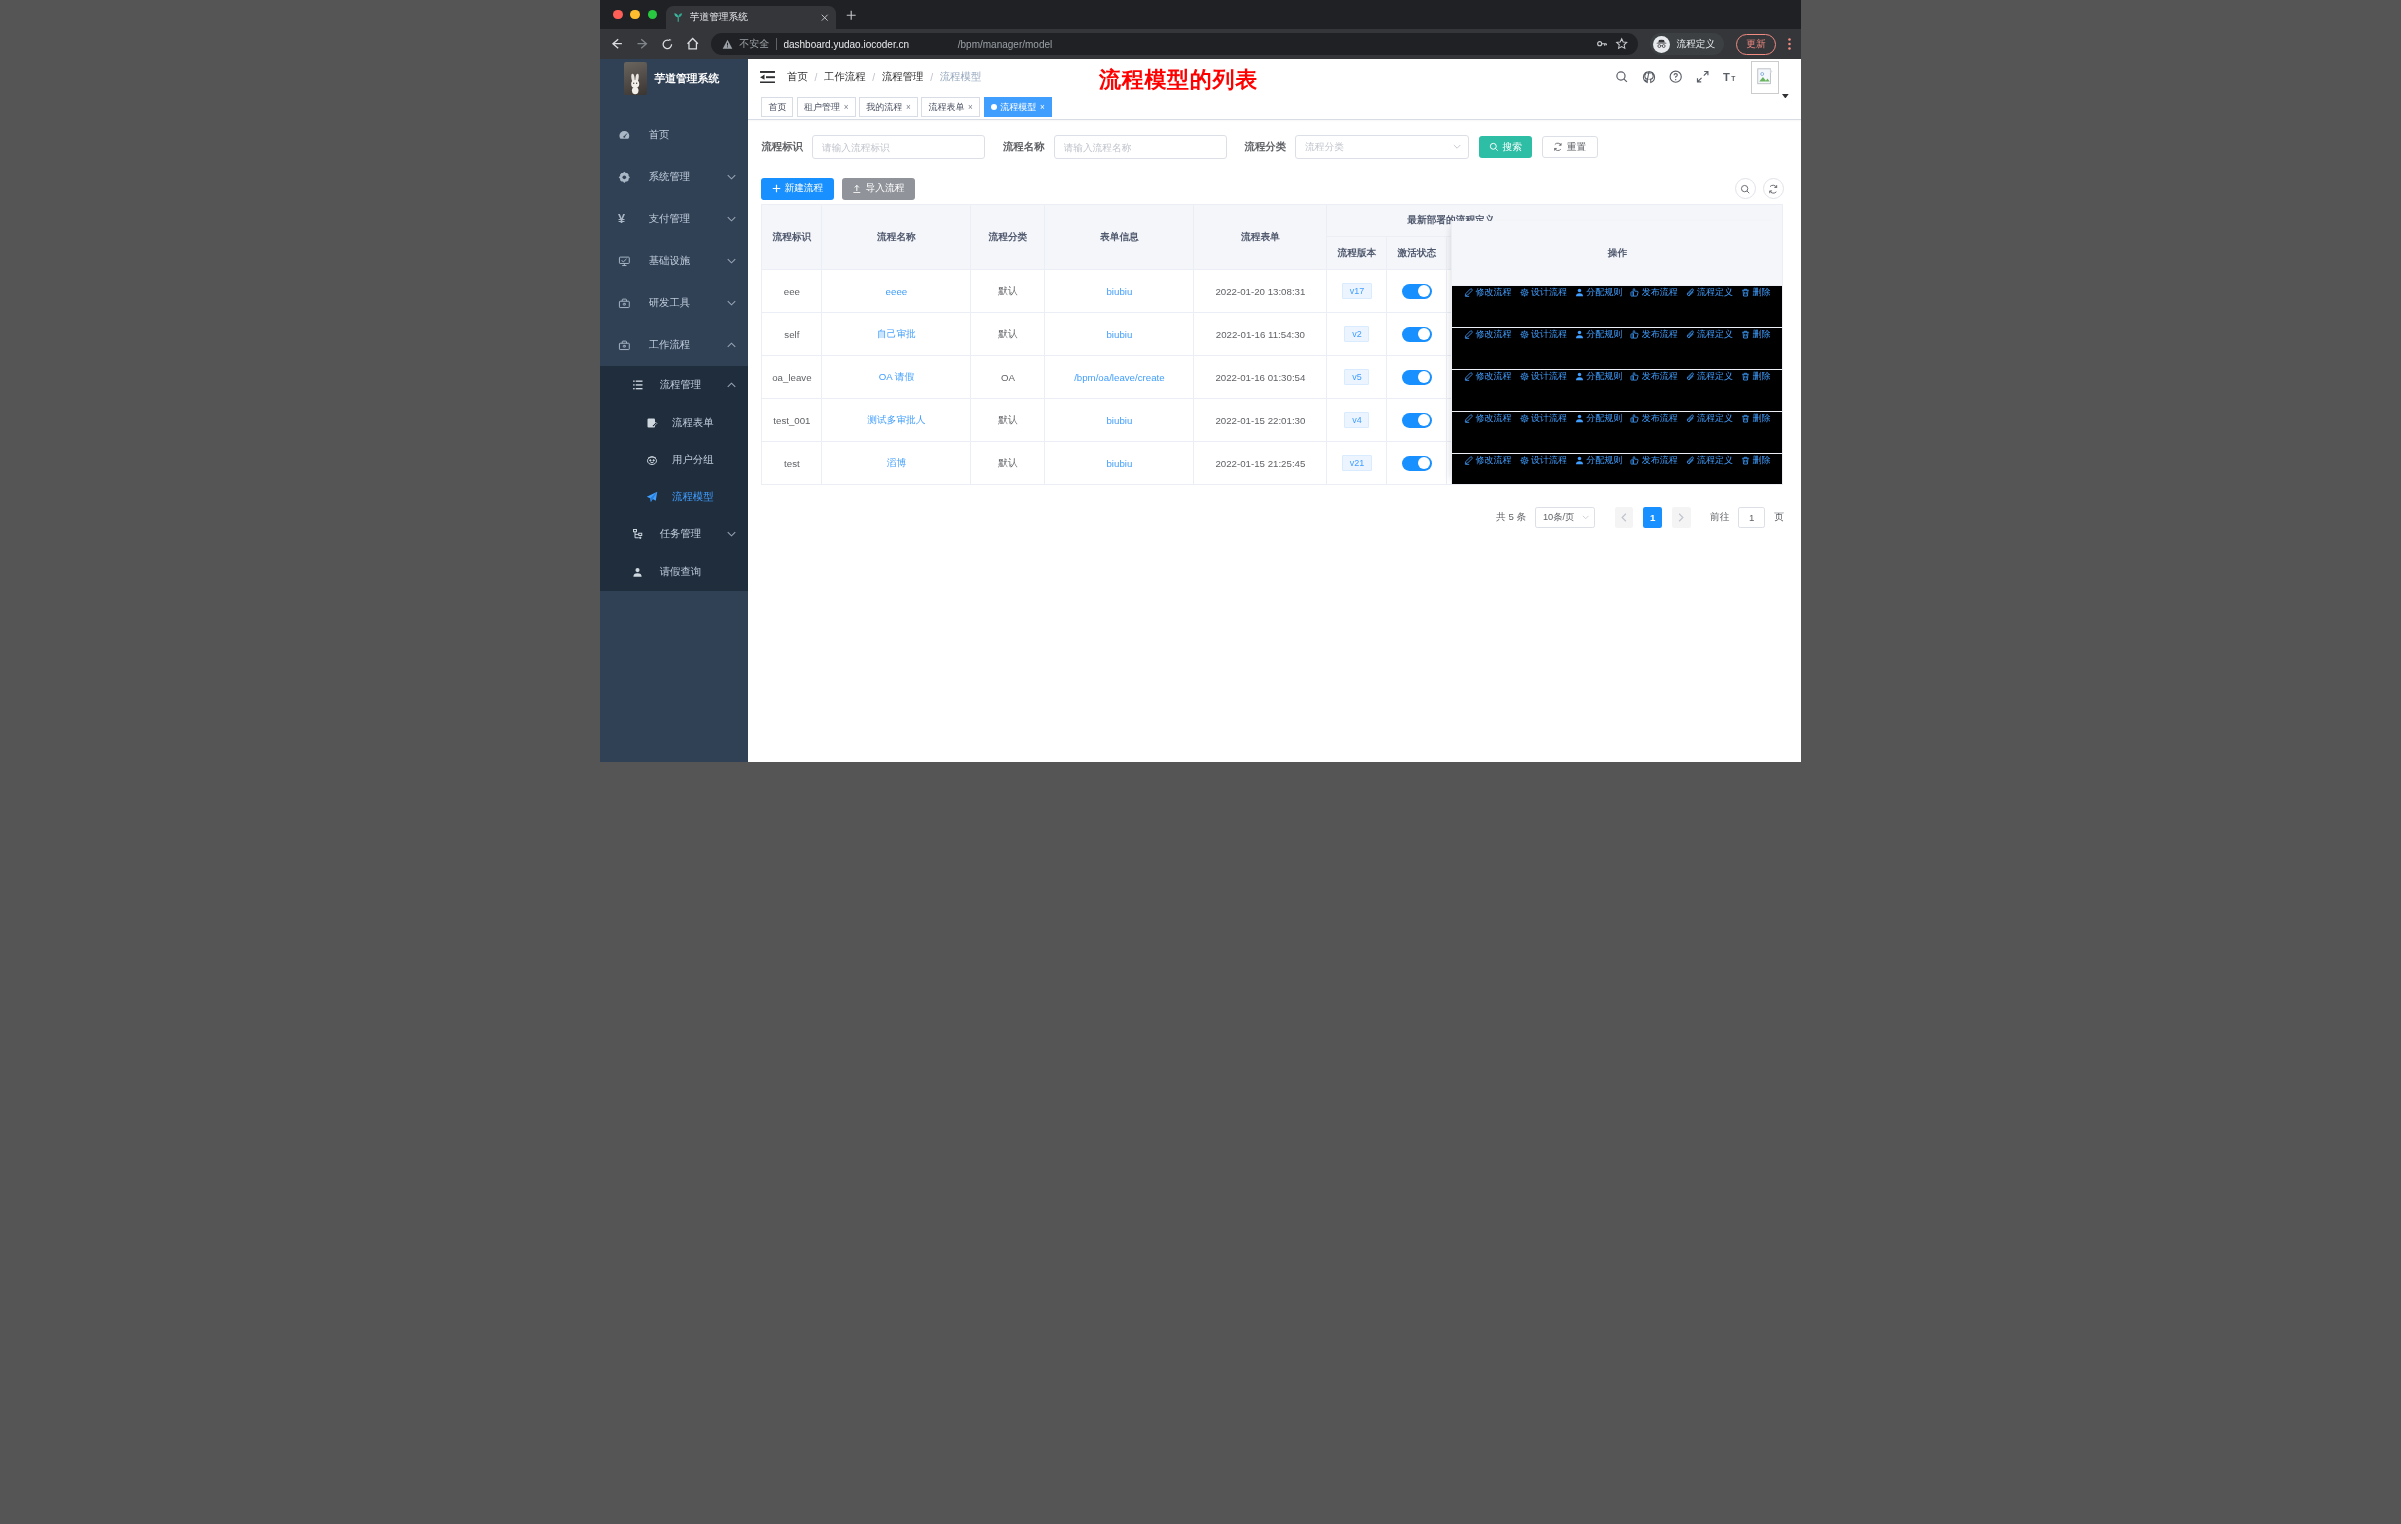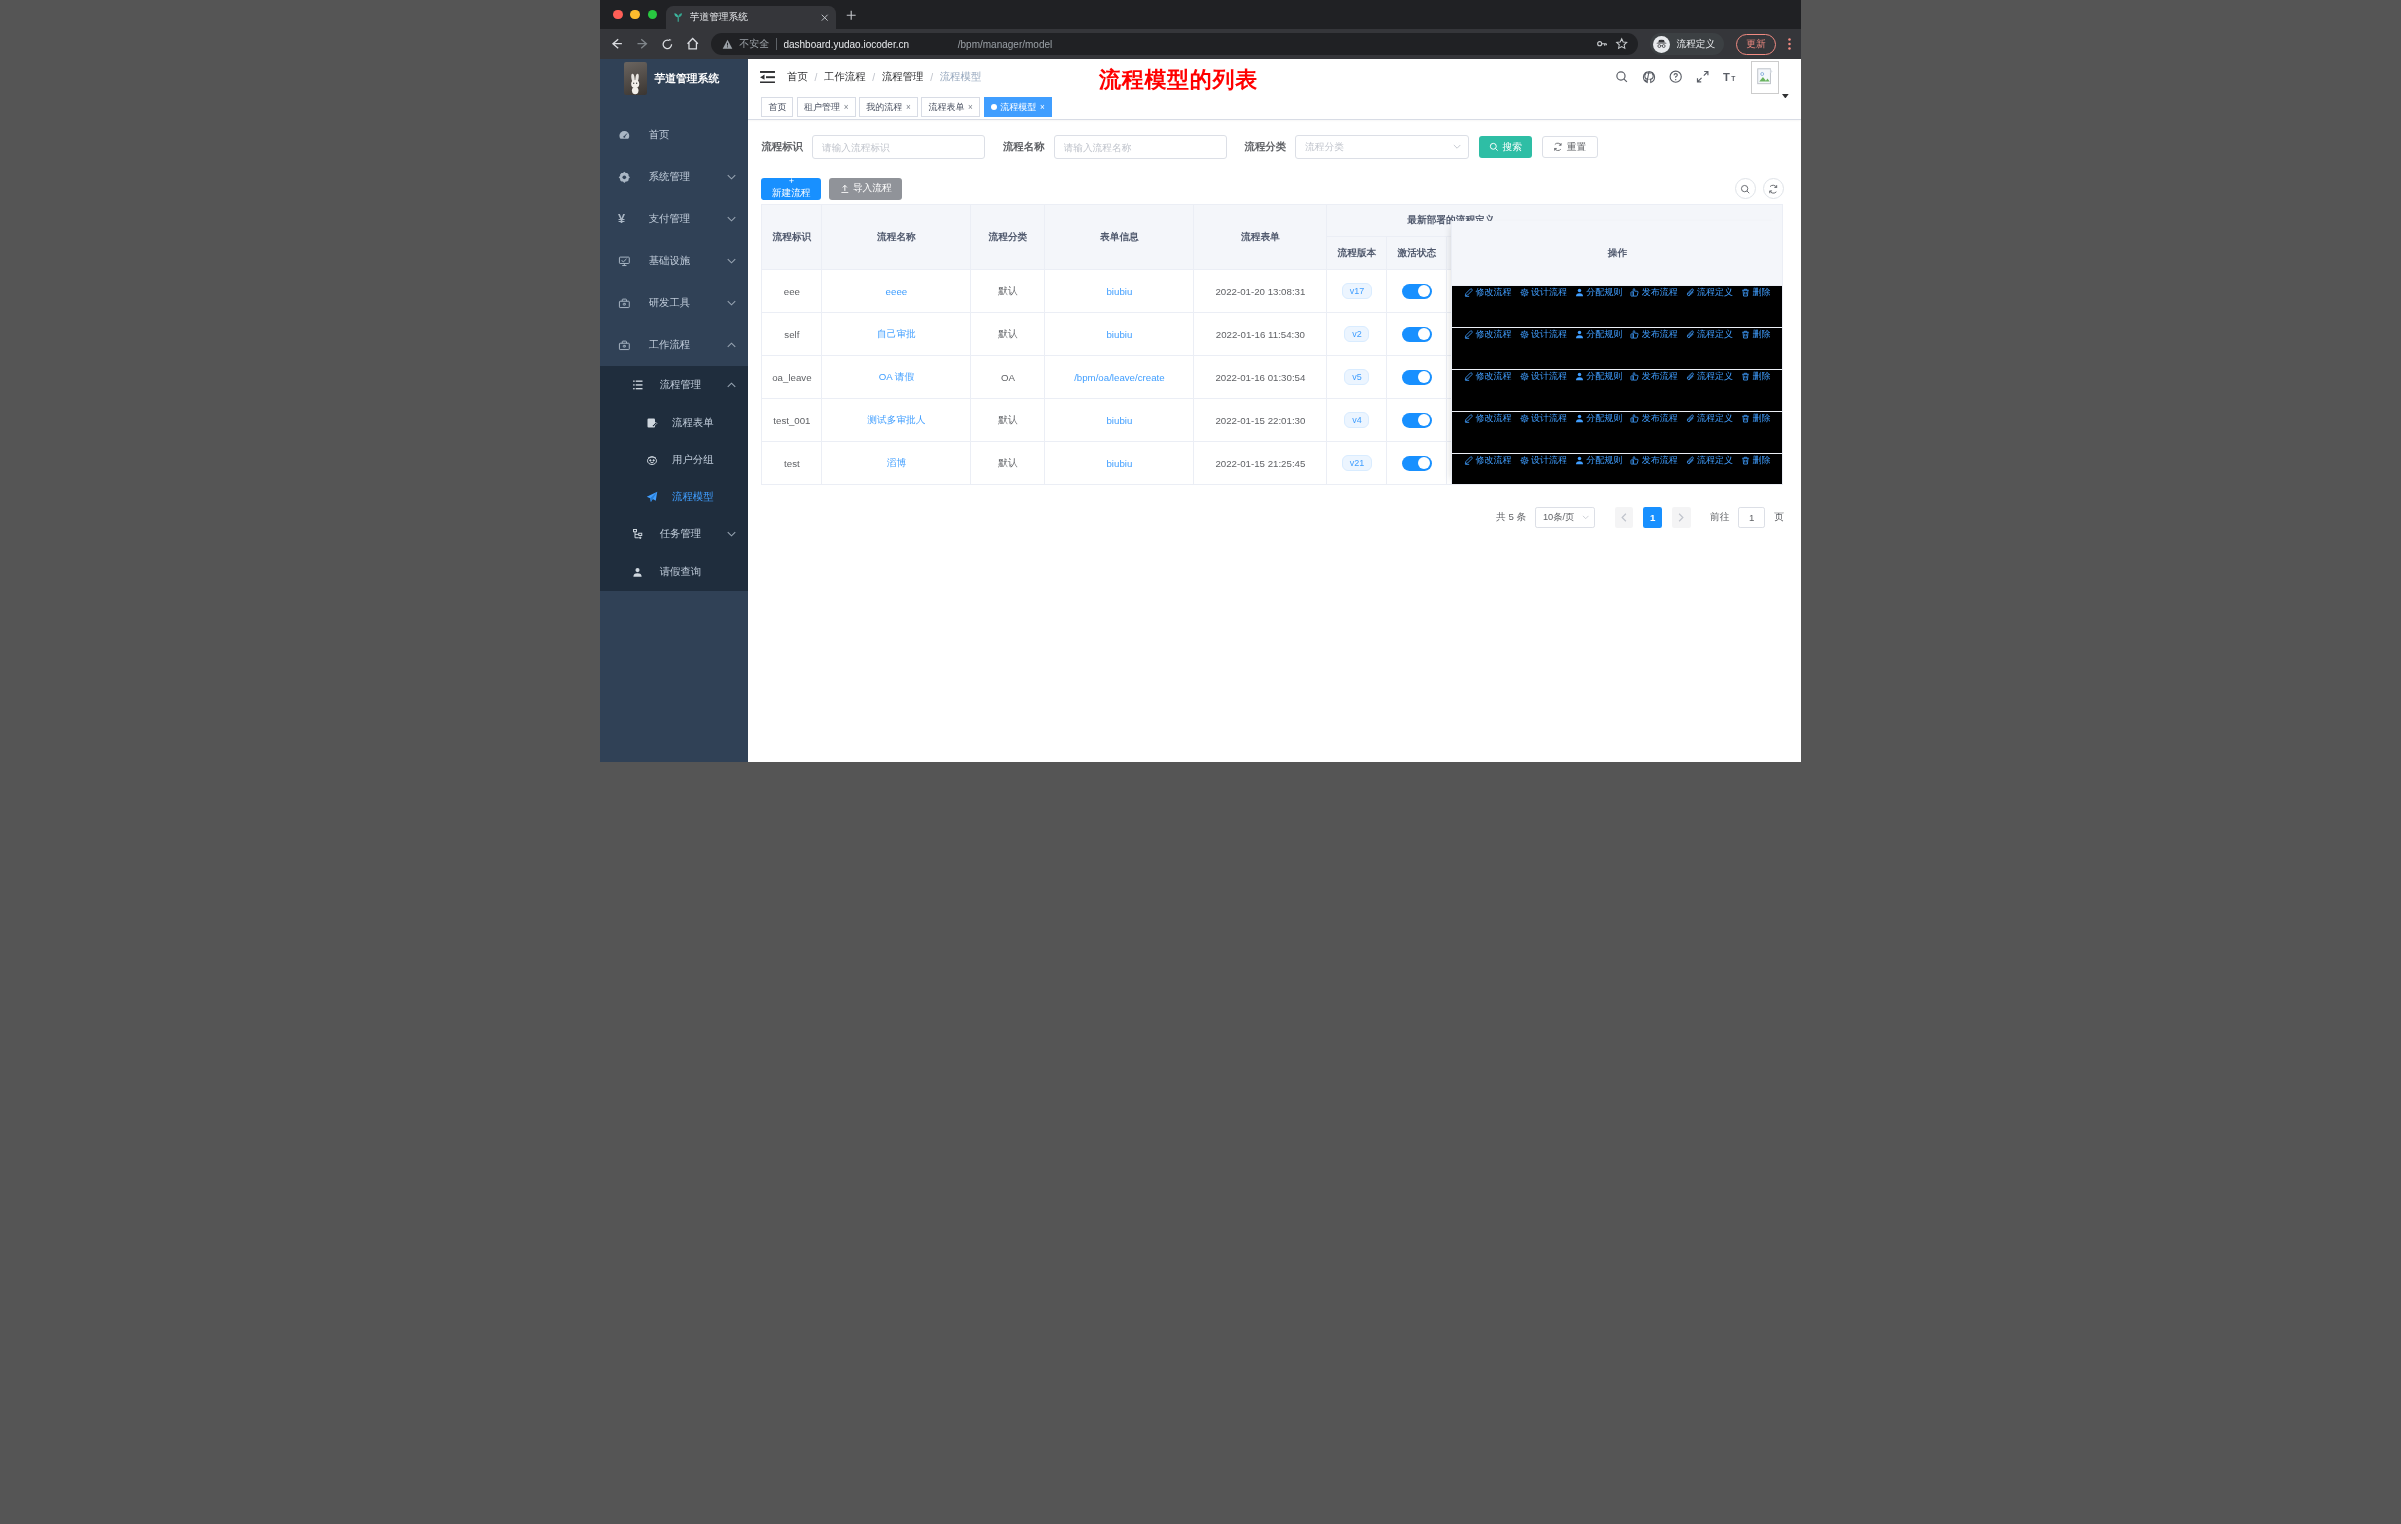--- a/index.html
+++ b/index.html
@@ -82,41 +82,41 @@
   .f-input::placeholder { color:#c0c4cc; }
   .f-gap { width:18px; }
   .f-select { width:174px; height:24px; border:0.7px solid #dcdfe6; border-radius:3px; padding:0 7.4px 0 9px;
               display:flex; align-items:center; font-size:9.7px; color:#c0c4cc; cursor:pointer; }
   .f-select .ph { flex:1; }
   .btn { height:22px; border-radius:3px; border:none; display:inline-flex; align-items:center; gap:3.7px;
          padding:0 10.4px; font-size:9.7px; cursor:pointer; font-family:inherit; }
   .btn-search { background:#2ebea5; color:#fff; margin-left:9.7px; }
   .btn-reset { background:#fff; color:#606266; border:0.7px solid #dcdfe6; margin-left:9.7px; }
   .actionbar { margin-top:18.6px; display:flex; align-items:center; position:relative; }
-  .btn-primary { background:#1890ff; color:#fff;flex-direction:column; }
+  .btn-primary { background:#1890ff; color:#fff; }
   .btn-info { background:#909399; color:#fff; margin-left:8.2px; }
   .round-btns { position:absolute; right:0; top:0.7px; display:flex; gap:7.4px; }
   .cbtn { width:21px; height:21px; border-radius:50%; border:0.7px solid #dfe3e8; background:#fff; color:#5f6368;
           display:flex; align-items:center; justify-content:center; cursor:pointer; }
 
   
   .tbl { position:relative; margin-top:4.5px; width:1022px; border:0.7px solid #ebeef5; font-size:9.7px; color:#606266; }
   .thead { background:#f4f6fa; color:#515a6e; font-weight:bold; }
   .hrow-main { display:flex; }
   .hc { display:flex; align-items:center; justify-content:center; border-right:0.7px solid #ebeef5; height:64px; }
   .c1{width:60px}.c2{width:149px}.c3{width:74px}.c4{width:149px}.c5{width:133px}.c6{width:60px}.c7{width:60px}.c8{width:127px}
   .grp { width:247px; display:flex; flex-direction:column; }
   .grp-top { height:32px; display:flex; align-items:center; justify-content:center; border-bottom:0.7px solid #ebeef5; overflow:hidden; white-space:nowrap; }
   .grp-sub { height:32px; display:flex; }
   .grp-sub .sc { display:flex; align-items:center; justify-content:center; border-right:0.7px solid #ebeef5; height:100%; }
   .trow { display:flex; border-top:0.7px solid #ebeef5; background:#fff; }
   .tc { height:42px; display:flex; align-items:center; justify-content:center; border-right:0.7px solid #ebeef5;
         text-align:center; padding:0 3px; }
   a.lnk { color:#409eff; text-decoration:none; cursor:pointer; }
-  .vbadge { background:#ecf5ff; border:0.7px solid #d9ecff; color:#409eff; font-size:9px; border-radius:6px;
+  .vbadge { background:#ecf5ff; border:0.7px solid #d9ecff; color:#409eff; font-size:9px; border-radius:1px;
             padding:2.2px 6.7px; line-height:1; }
   .switch { width:30px; height:15px; border-radius:7.4px; background:#1890ff; position:relative; cursor:pointer; }
   .switch::after { content:''; position:absolute; right:1.5px; top:1.5px; width:12px; height:12px; border-radius:50%; background:#fff; }
 
   .fixed-col { position:absolute; top:16px; right:0; bottom:0; width:331px; background:#000000;
                border-left:0.7px solid #ebeef5; box-shadow:-4.5px 0 7.4px -4.5px rgba(0,0,0,.15); }
   .fixed-hd { height:64px; background:#f4f6fa; display:flex; align-items:center; justify-content:center;
               font-weight:bold; color:#515a6e; }
   .fixed-row { height:42px; border-top:0.7px solid #ebeef5; display:flex; align-items:flex-start; justify-content:center; gap:8.2px; }
   .act { display:inline-flex; align-items:center; gap:2.2px; color:#409eff; font-size:9px; text-decoration:none; cursor:pointer; white-space:nowrap; }

